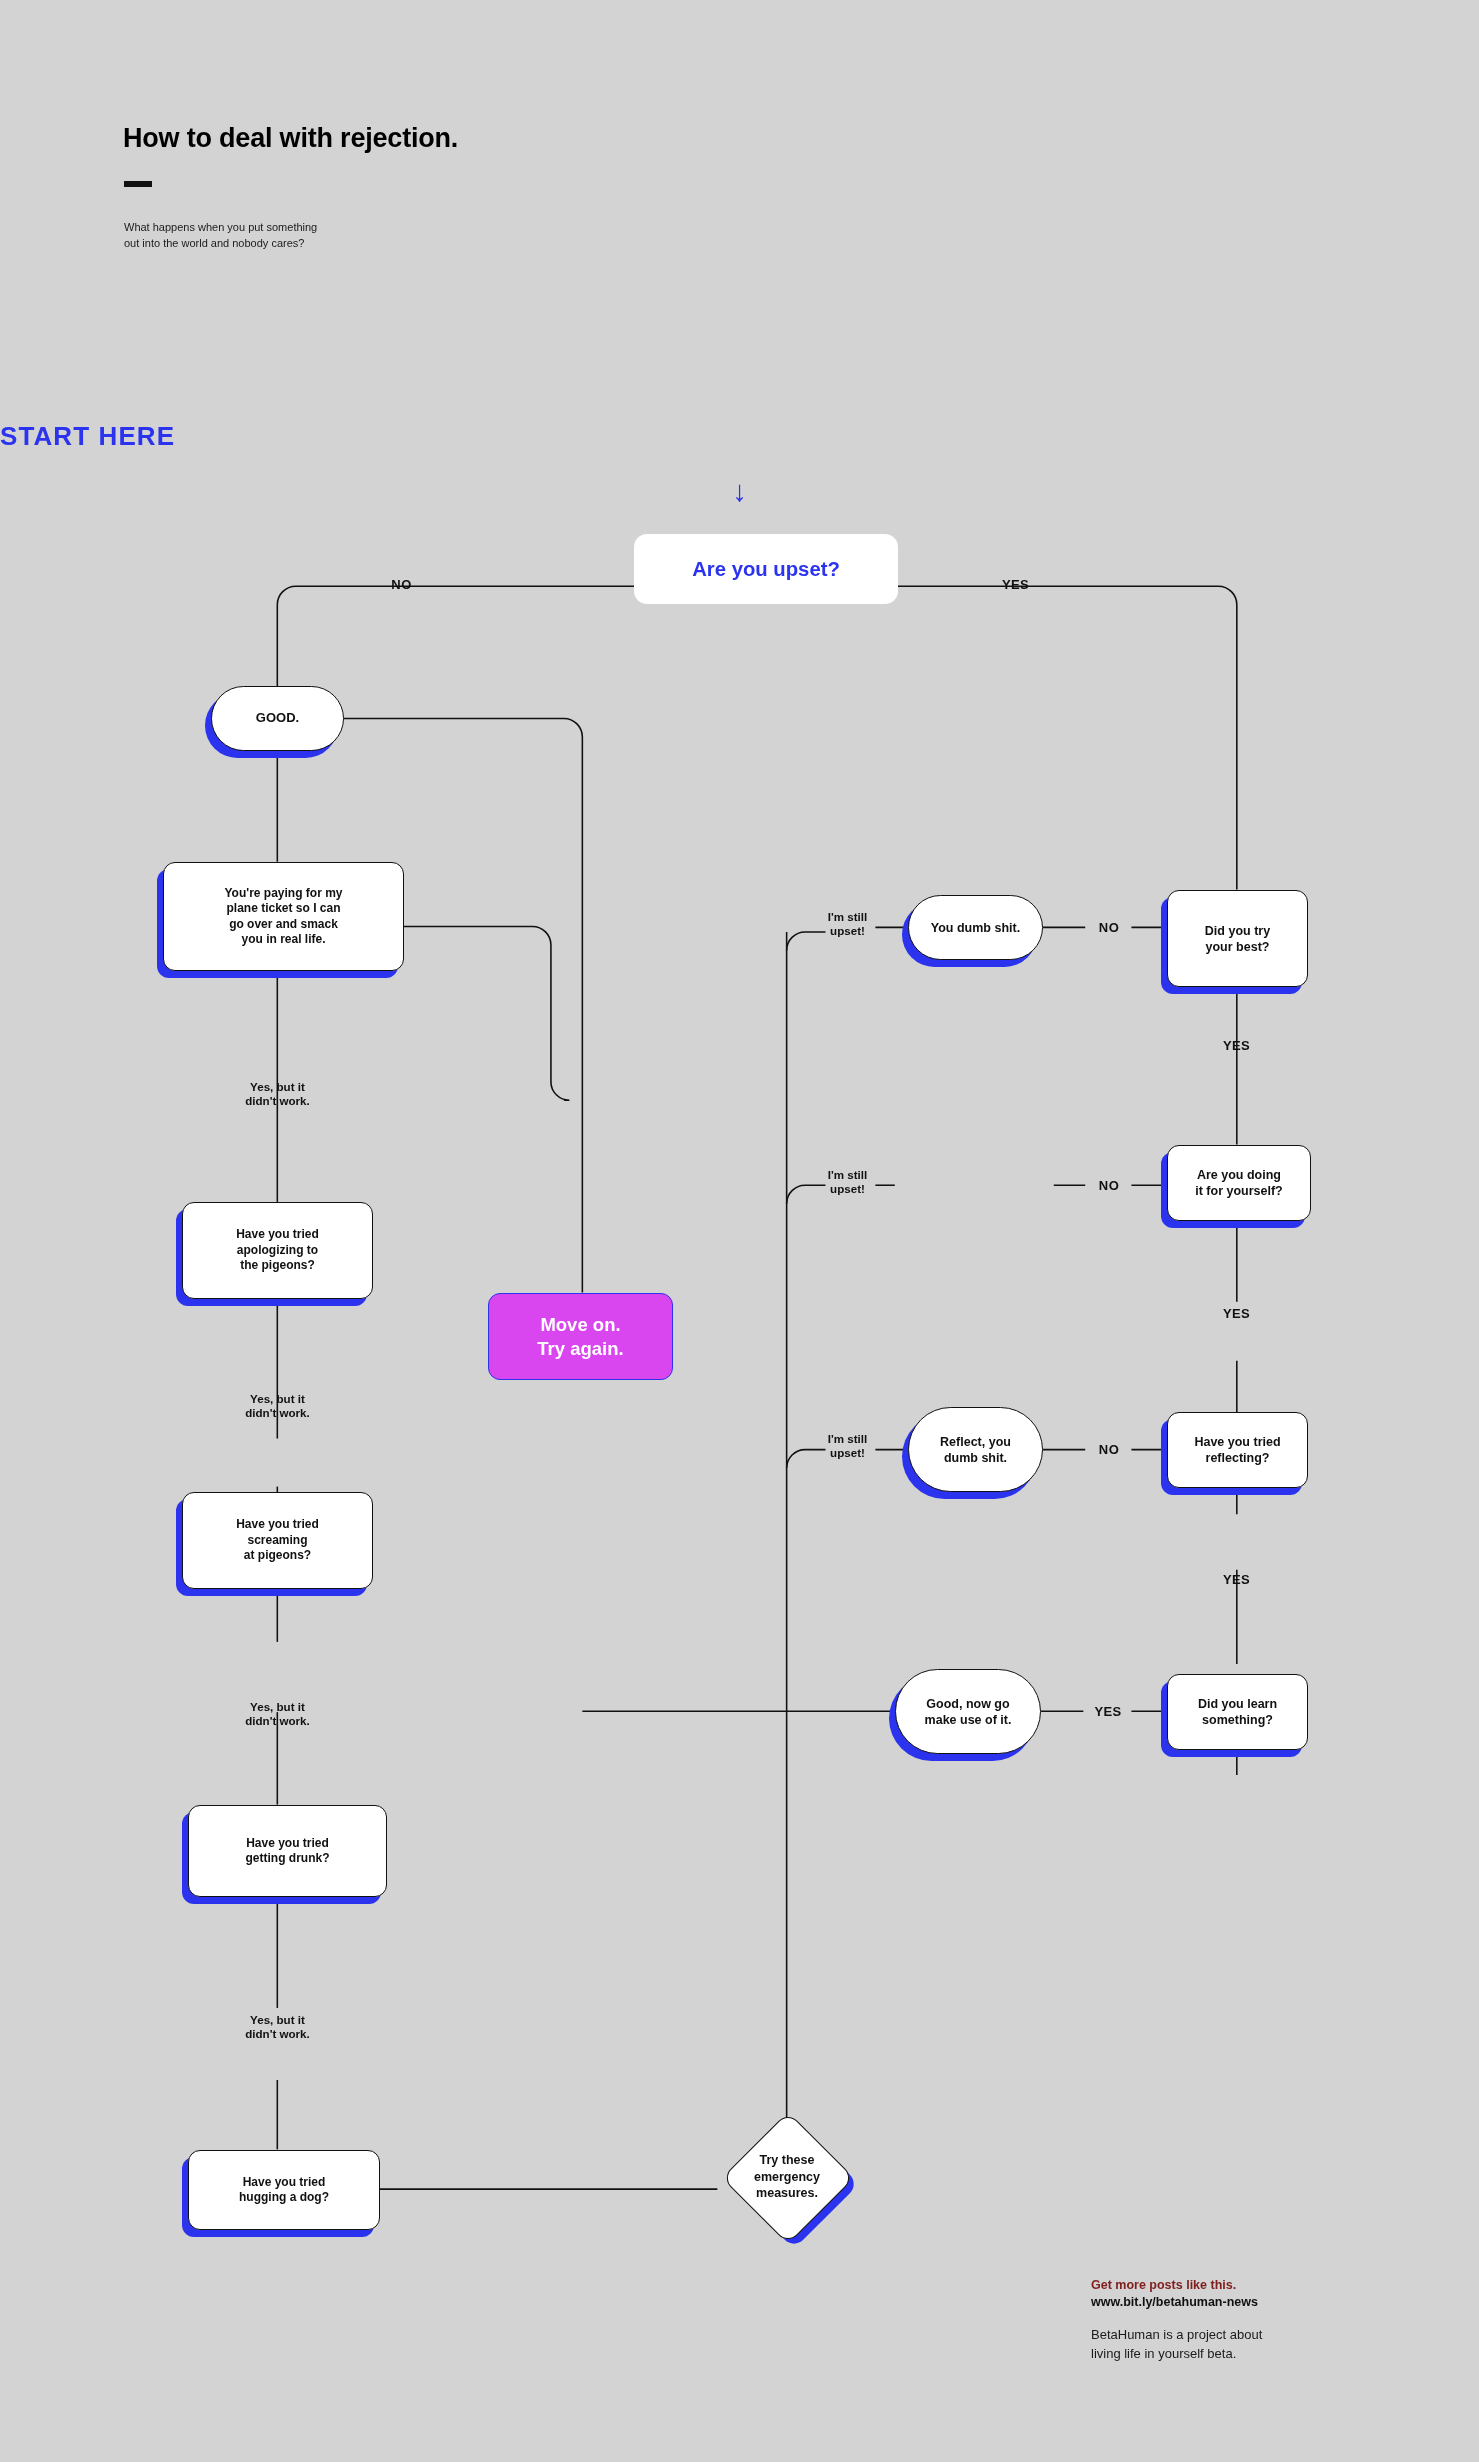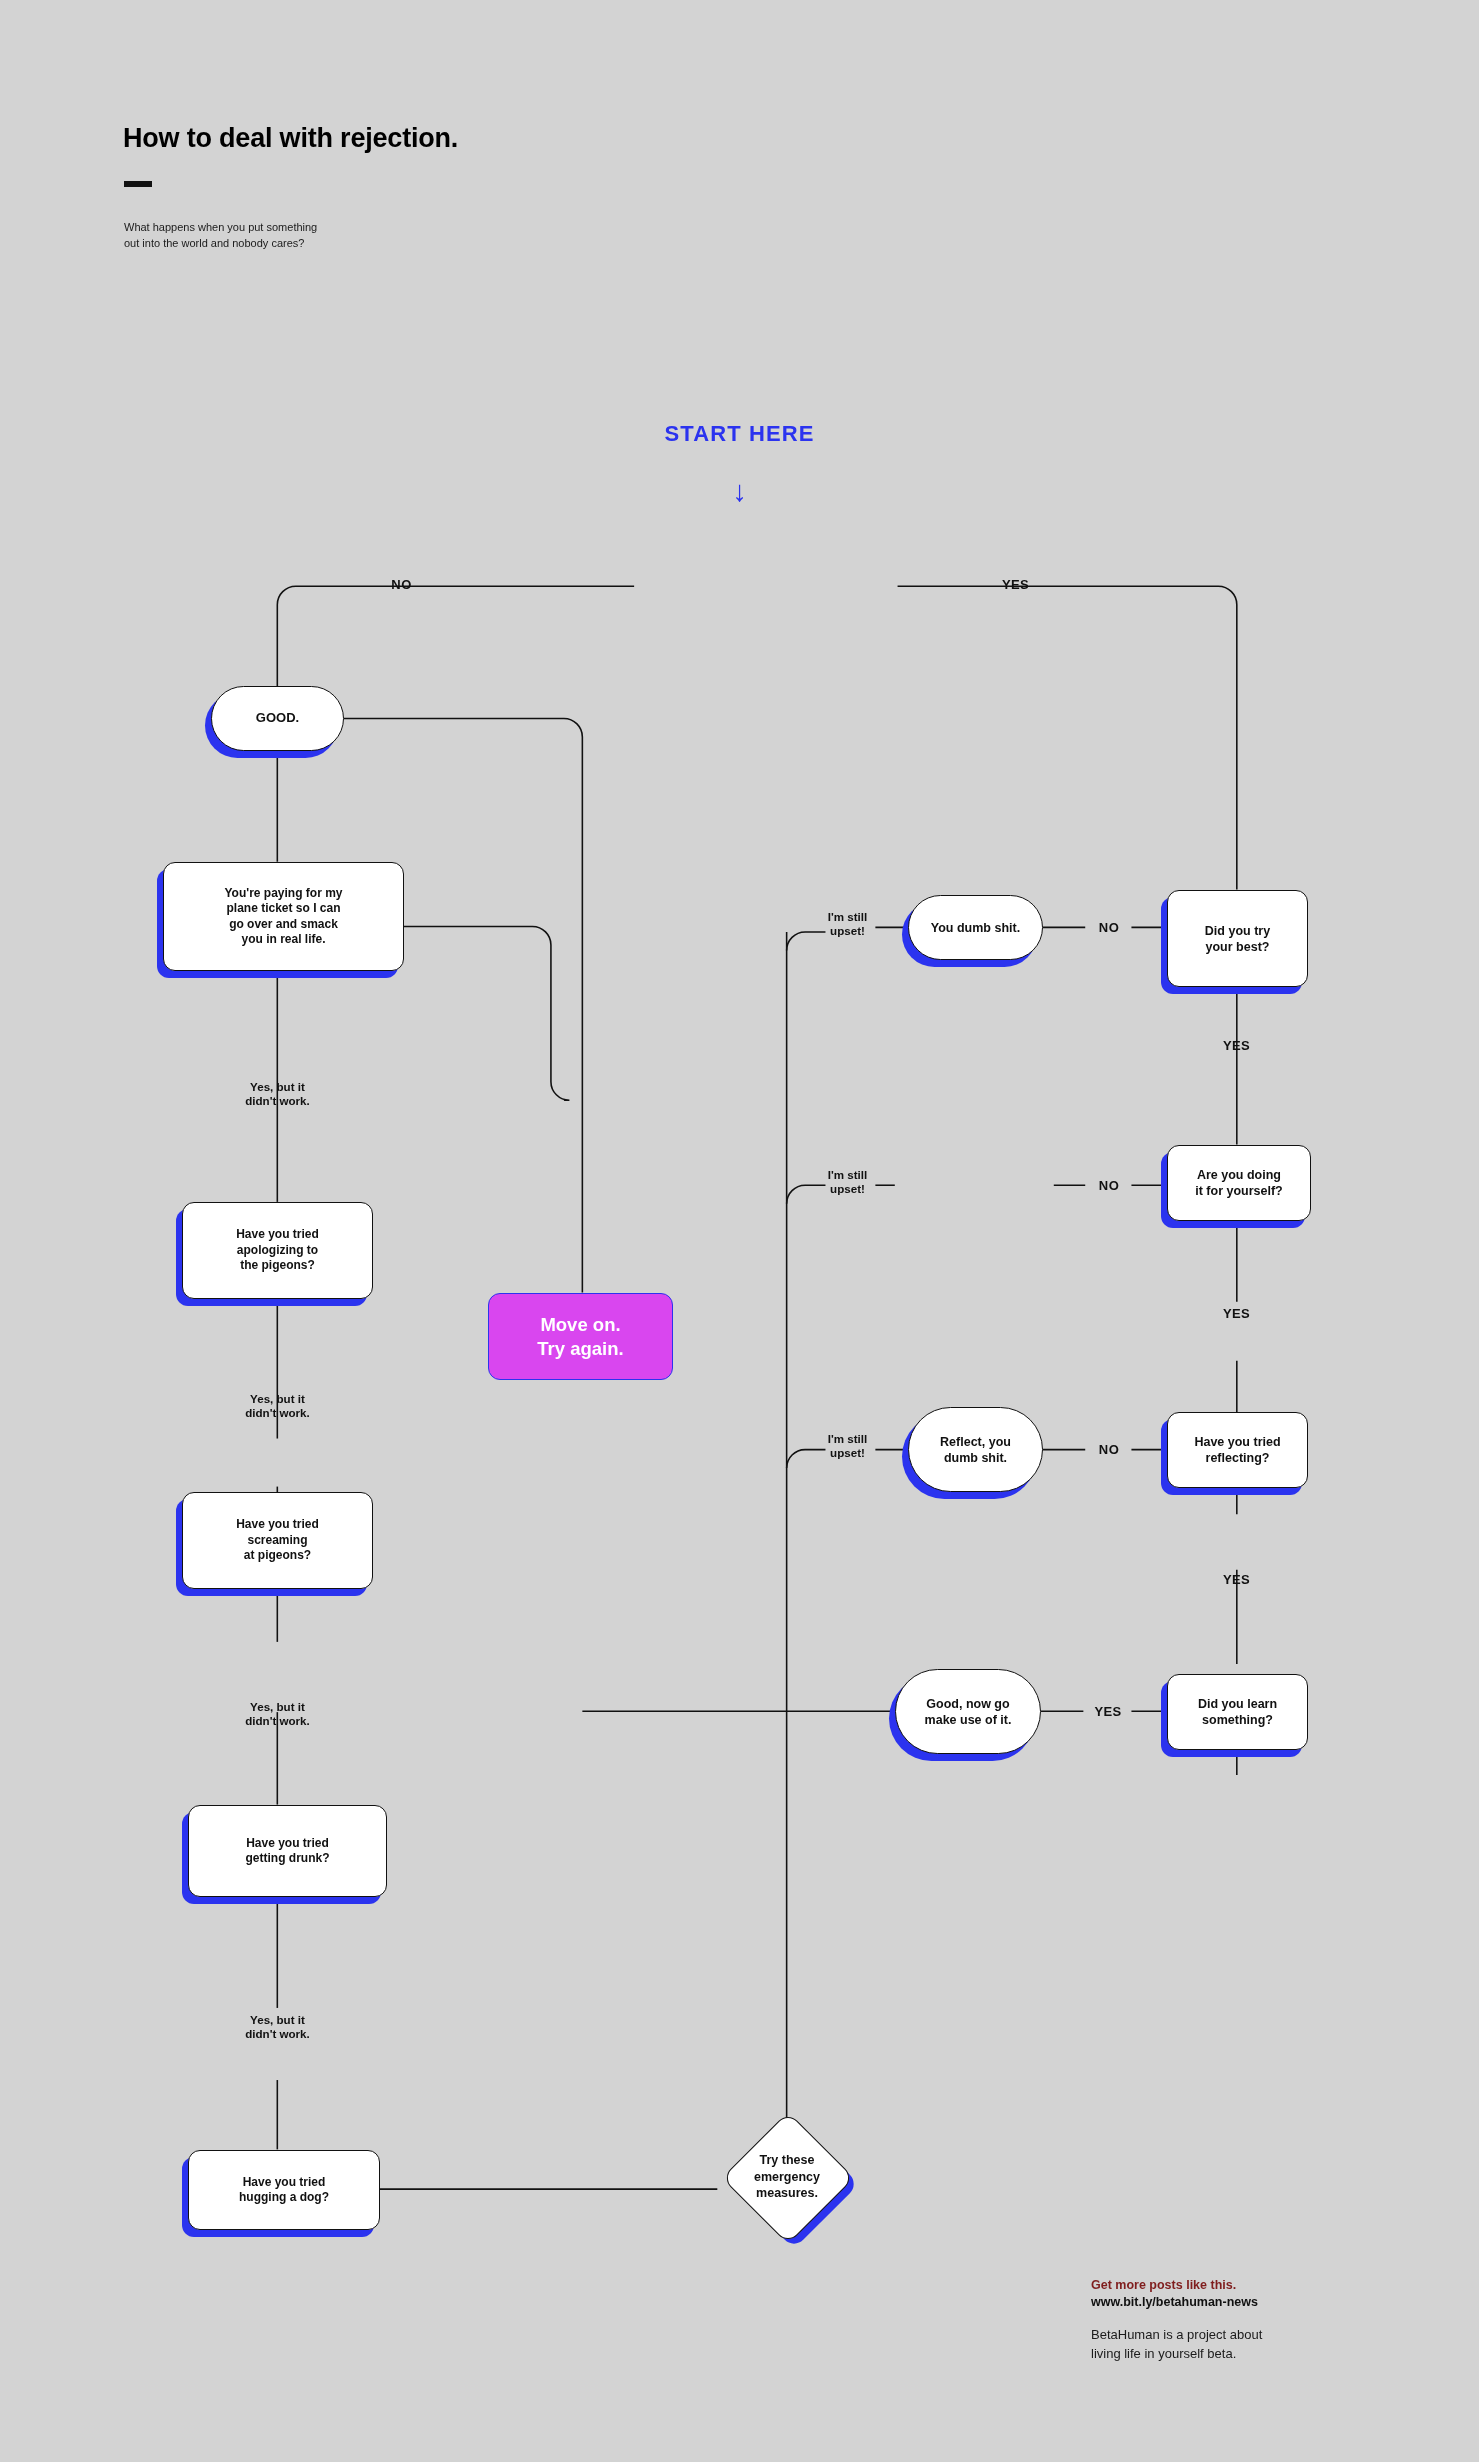--- a/index.html
+++ b/index.html
@@ -22,22 +22,22 @@
   .title-rule{
     position:absolute;left:124px;top:181px;width:28px;height:5.5px;background:#111;
   }
   .subtitle{
     position:absolute;left:124px;top:220px;width:555px;
     font-size:11px;line-height:1.45;color:#1b1b1b;font-weight:400;
   }
 
   
   .start-label{
-    position:absolute;left:0;top:421px;width:1479px;text-align:center;
-    font-size:22px;font-weight:bold;letter-spacing:1.1px;color:#2b33ef;
+    position:absolute;left:0;top:421px;width:1479px;
+    font-size:26px;font-weight:bold;letter-spacing:1.1px;color:#2b33ef;
   }
   .start-arrow{
     position:absolute;left:0;top:477px;width:1479px;text-align:center;
     font-size:29px;line-height:1;color:#2b33ef;font-weight:bold;
   }
 
   
   .node{position:absolute;box-sizing:border-box;display:flex;align-items:center;justify-content:center;text-align:center;}
   .node .body{
     position:relative;z-index:2;width:100%;height:100%;
@@ -154,20 +154,23 @@
   </svg>
 
   <div class="page-title">How to deal with rejection.</div>
   <div class="title-rule"></div>
   <div class="subtitle" style="white-space:pre-line;">What happens when you put something
 out into the world and nobody cares?</div>
 
   <div class="start-label">START HERE</div>
   <div class="start-arrow">↓</div>
 
+  <div class="startnode" style="left:634px;top:534px;width:264px;height:70px;">
+    <div class="body">Are you upset?</div>
+  </div>
 
   <div class="elabel cap" style="left:374px;top:577px;width:55px;">NO</div>
   <div class="elabel cap" style="left:988px;top:577px;width:55px;">YES</div>
 
   <div class="node pill" style="left:211px;top:686px;width:133px;height:65px;font-size:13px;">
     <div class="shade"></div>
     <div class="body" style="white-space:pre-line;">GOOD.</div>
   </div>
 
   <div class="node rect" style="left:163px;top:862px;width:241px;height:109px;font-size:12px;">

